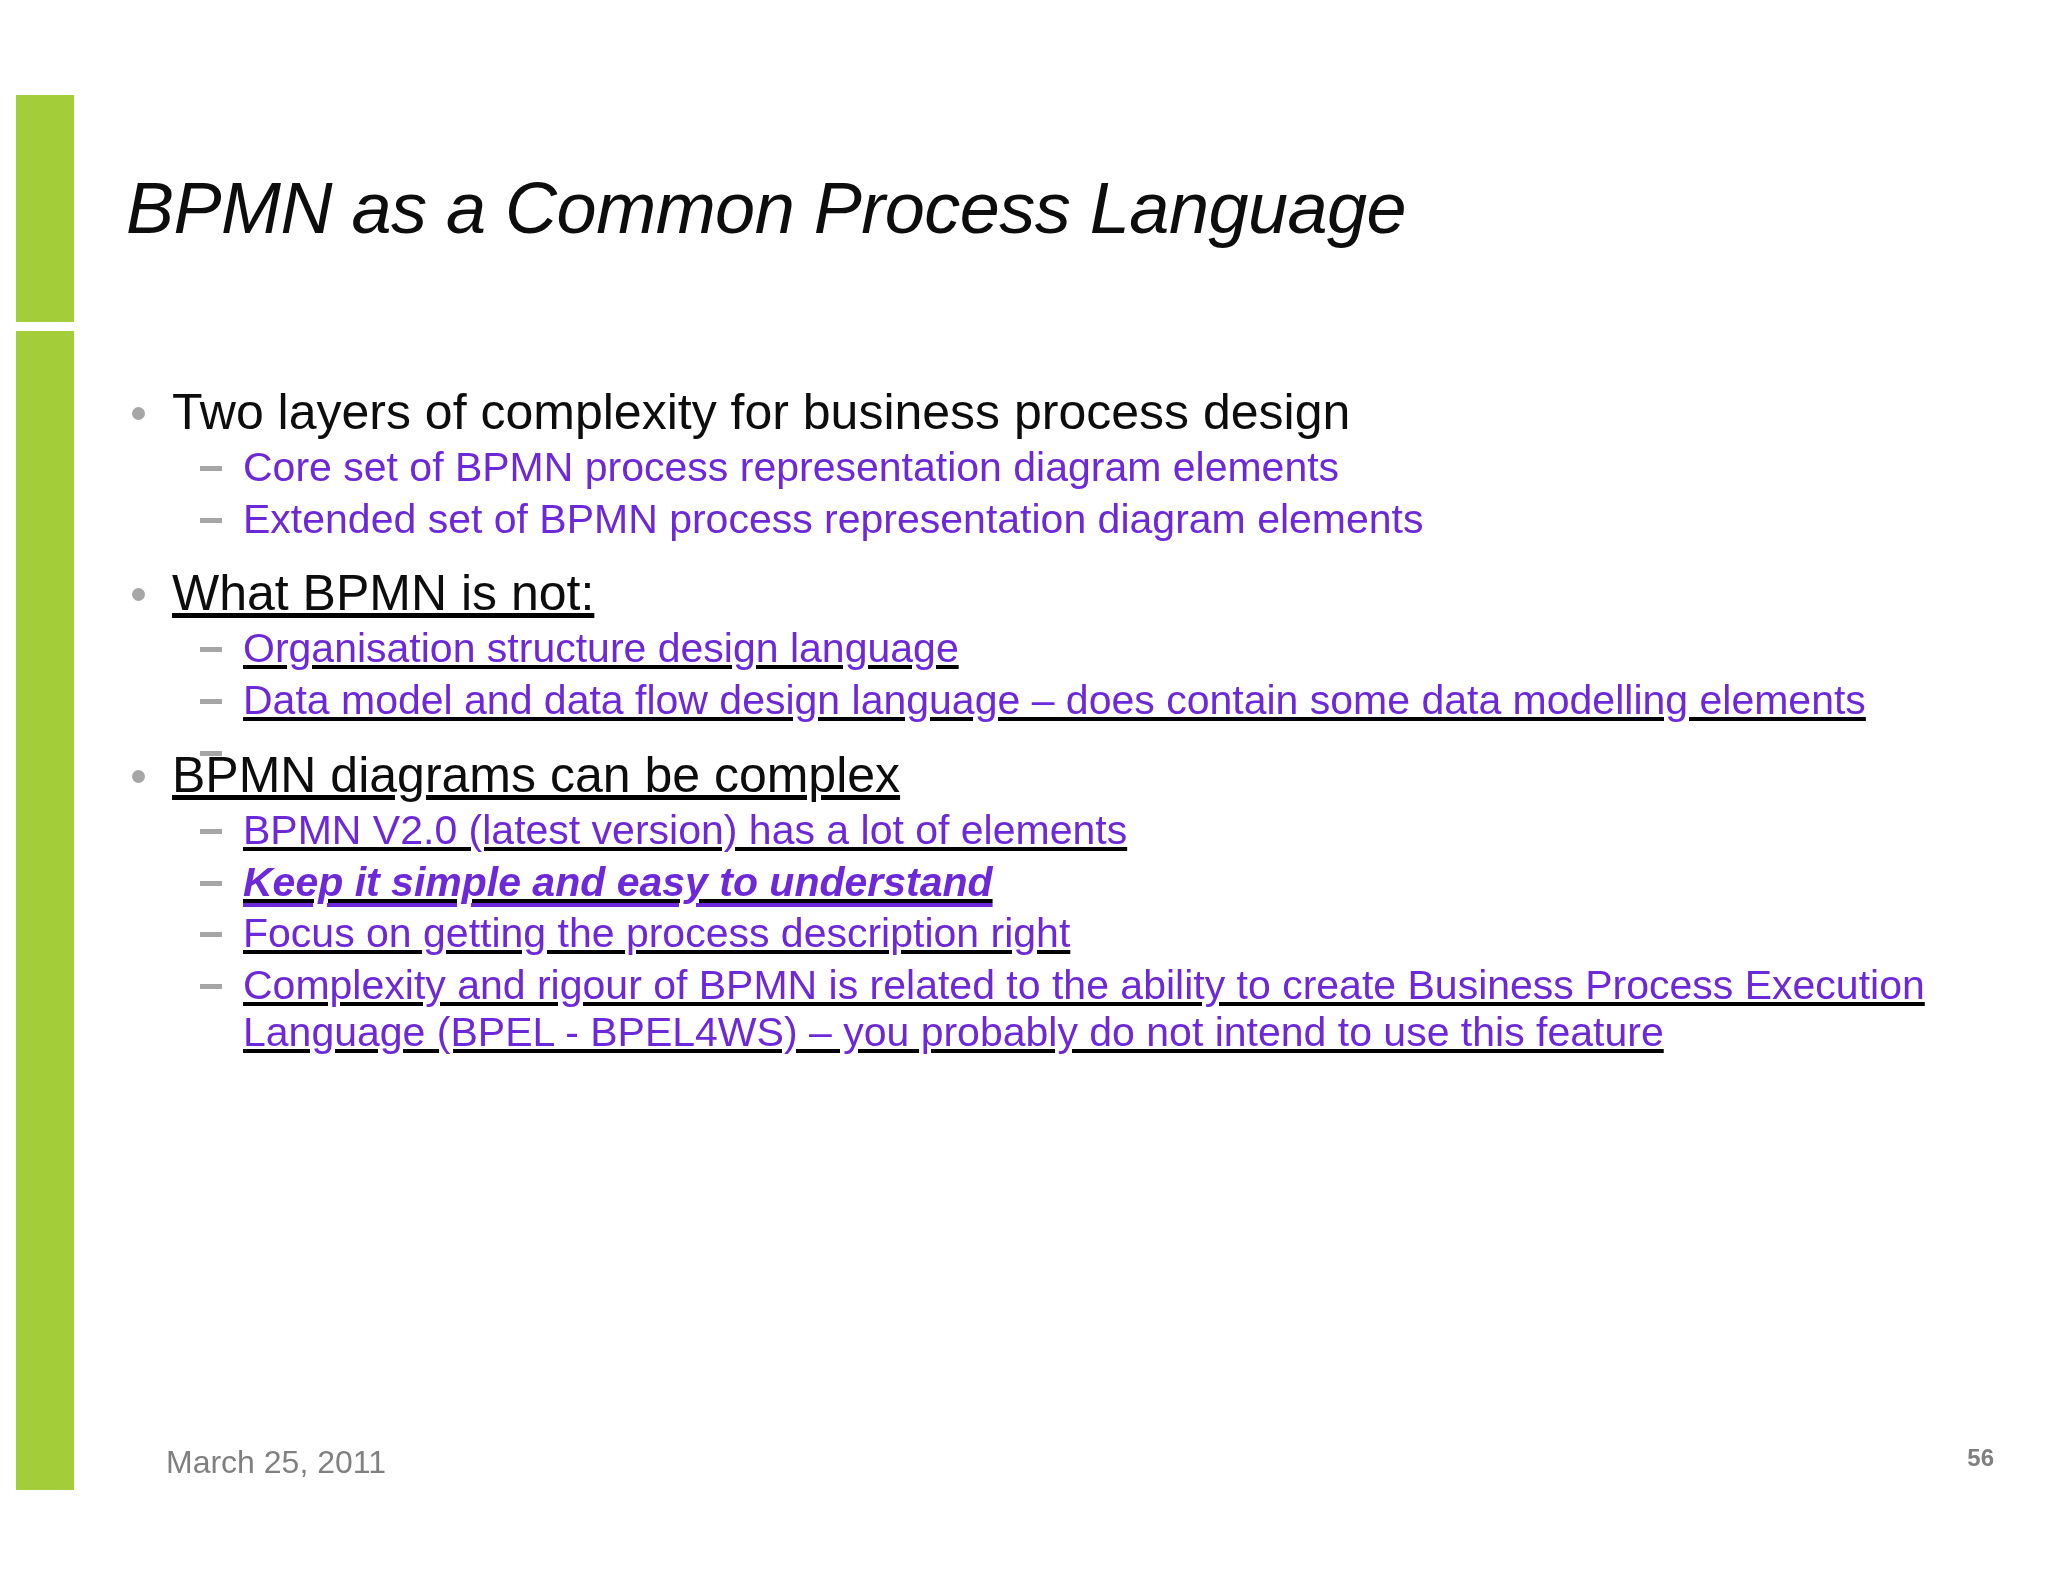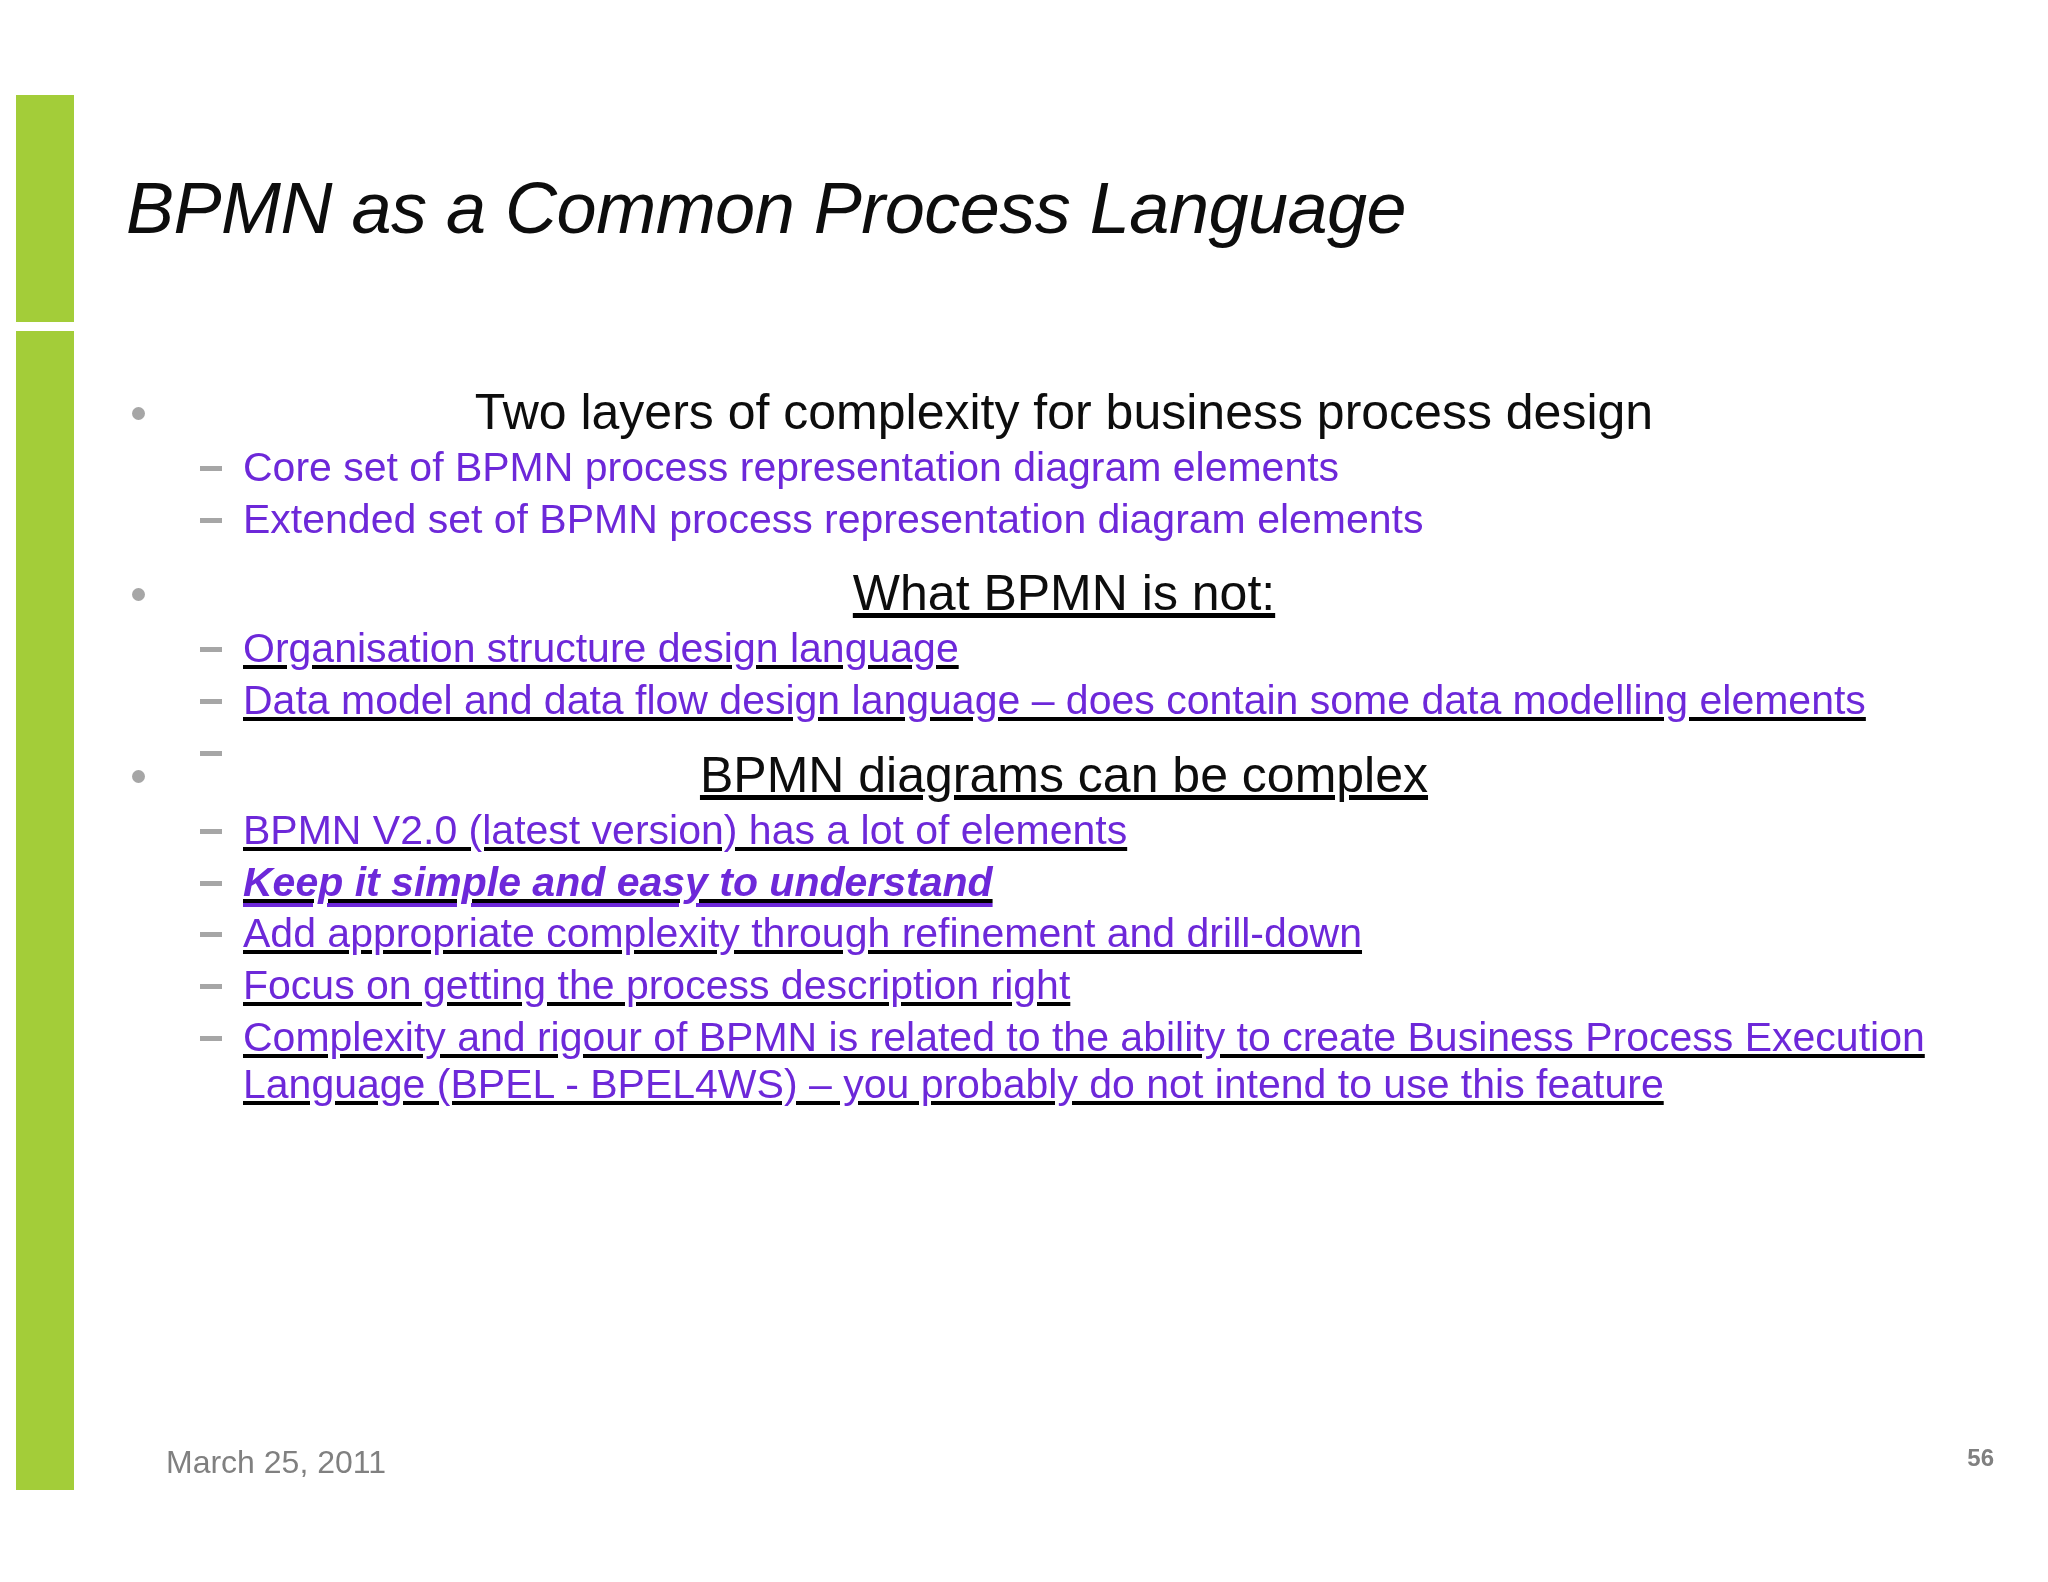--- a/index.html
+++ b/index.html
@@ -58,21 +58,20 @@
   .group { margin: 0 0 4px 0; }
 
   
   .l1 {
     position: relative;
     padding-left: 46px;
     font-size: 50px;
     line-height: 1.18;
     color: #0d0d0d;
     margin: 0 0 2px 0;
-    text-align: center;
   }
   .l1 .dot {
     position: absolute;
     left: 6px;
     top: 24px;
     width: 13px;
     height: 13px;
     border-radius: 50%;
     background: #a6a6a6;
   }
@@ -163,21 +162,21 @@
     <div class="l1">
       <span class="dot"></span><span class="txt">BPMN diagrams can be complex</span>
     </div>
     <div class="l2">
       <span class="dash"></span><span class="txt">BPMN V2.0 (latest version) has a lot of elements</span>
     </div>
     <div class="l2 emphasis">
       <span class="dash"></span><span class="txt">Keep it simple and easy to understand</span>
     </div>
     <div class="l2">
-      <span class="dash"></span><span class="txt">Add appropriate complexity through refinement and drill-down</span>
+      <span class="dash"></span>
     </div>
     <div class="l2">
       <span class="dash"></span><span class="txt">Focus on getting the process description right</span>
     </div>
     <div class="l2">
       <span class="dash"></span><span class="txt">Complexity and rigour of BPMN is related to the ability to create Business Process Execution Language (BPEL - BPEL4WS) – you probably do not intend to use this feature</span>
     </div>
   </div>
 
 </div>

